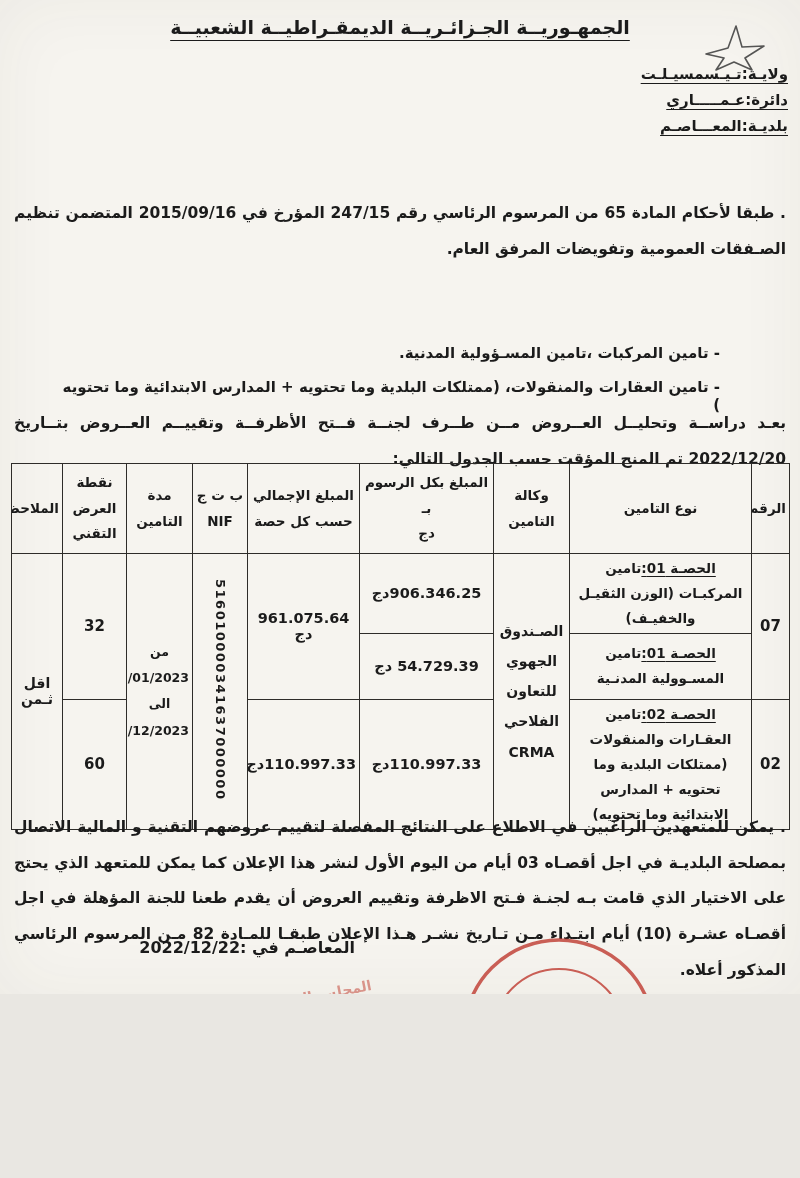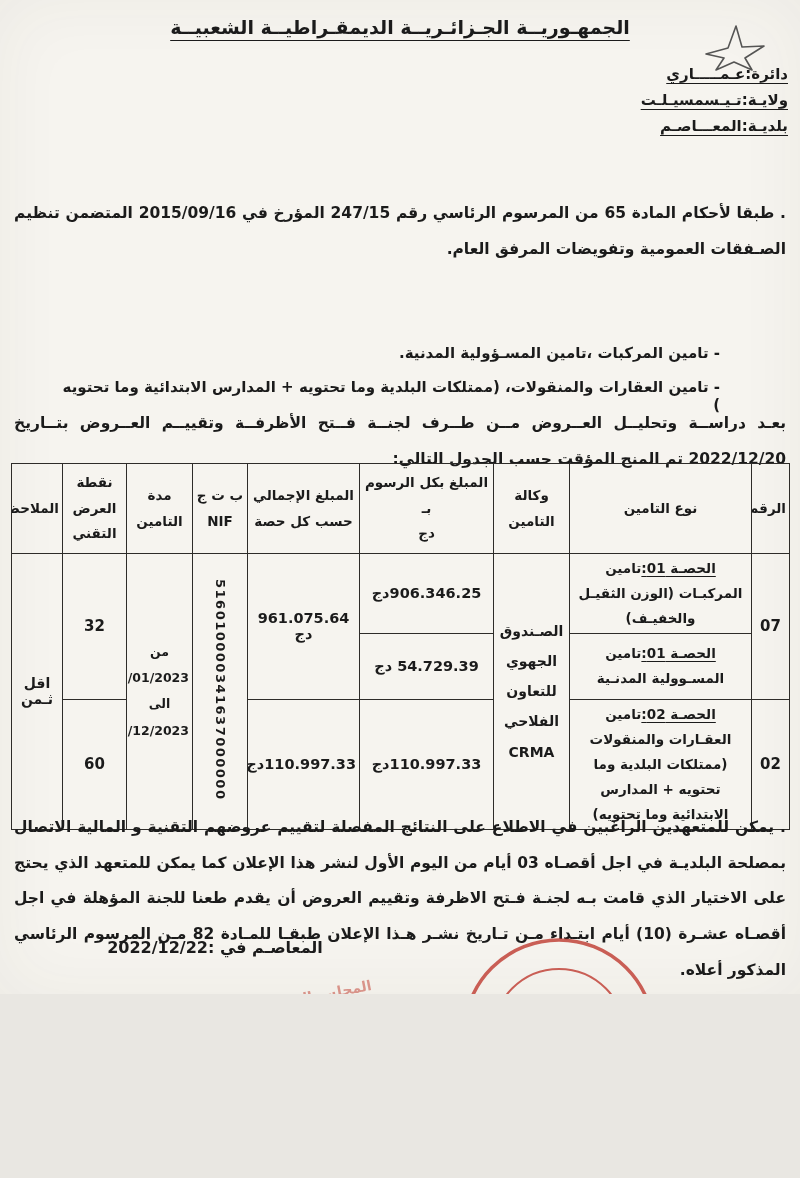--- a/index.html
+++ b/index.html
@@ -43,21 +43,21 @@
   td.agency-cell { font-size:14px; line-height:2.15; }
   td.nif-cell span {
     display:inline-block; writing-mode:vertical-rl; text-orientation:mixed;
     font-size:13px; letter-spacing:1.5px; max-height:232px;
   }
   td.duration-cell { font-size:12.5px; line-height:2.1; white-space:pre-line; }
   td.score-cell { font-size:15px; }
   td.remark-cell { font-size:14px; }
   td.num-cell { font-size:15px; }
 
-  .sig-date { top:938px; left:75px; width:280px; text-align:center; font-size:16px; }
+  .sig-date { top:938px; left:75px; width:280px; text-align:right; font-size:16px; }
   .signatory { top:963px; left:25px; width:340px; text-align:center; font-size:19px;
                text-decoration:underline; text-underline-offset:5px; }
   .stamp-wrap { top:928px; left:452px; width:215px; height:215px; }
   .stamp-fragment { top:992px; left:148px; width:290px; text-align:center;
     color:#c0392b; opacity:.5; font-size:14px; transform:rotate(-11deg); }
   .signature-wrap { top:978px; left:35px; width:330px; height:150px; }
   .star-doodle { top:20px; left:698px; width:70px; height:52px; opacity:.85; }
   .scan-note { top:1160px; left:10px; direction:ltr; display:flex; align-items:center; gap:16px;
     color:#bab6ae; font-size:13.5px; font-weight:700; }
   .cs-icon { width:15px; height:15px; border:2px solid #bab6ae; border-radius:3px; position:relative; }
@@ -68,22 +68,22 @@
 
 <div class="page">
 
   <svg class="abs star-doodle" viewBox="0 0 70 52">
     <path d="M8,34 L30,28 L38,6 L44,27 L66,26 L47,38 L54,50 L36,42 L18,50 L26,38 Z" fill="none" stroke="#3a3a3a" stroke-width="1.6" stroke-linejoin="round"></path>
   </svg>
 
   <div class="abs republic">الجمهـوريــة الجـزائـريــة الديمقـراطيــة الشعبيــة</div>
 
   <div class="abs info-block">
+    <div class="u">ولايـة:تـيـسمسيـلـت</div>
     <div class="u">دائرة:عـمـــــاري</div>
-    <div class="u">ولايـة:تـيـسمسيـلـت</div>
     <div class="u">بلديـة:المعـــاصـم</div>
   </div>
 
 
   <div class="abs para p1">. طبقا لأحكام المادة 65 من المرسوم الرئاسي رقم 247/15 المؤرخ في 2015/09/16 المتضمن تنظيم الصـفقات العمومية وتفويضات المرفق العام.</div>
 
   <div class="abs bullet b2">-  تامين العقارات والمنقولات، (ممتلكات البلدية وما تحتويه + المدارس الابتدائية وما تحتويه )</div>
   <div class="abs bullet b1">-  تامين المركبات ،تامين المسـؤولية المدنية.</div>
 
   <div class="abs para p3">بعـد دراســة وتحليــل العــروض مــن طــرف لجنــة فــتح الأظرفــة وتقييــم العــروض بتــاريخ 2022/12/20 تم المنح المؤقت حسب الجدول التالي:</div>

